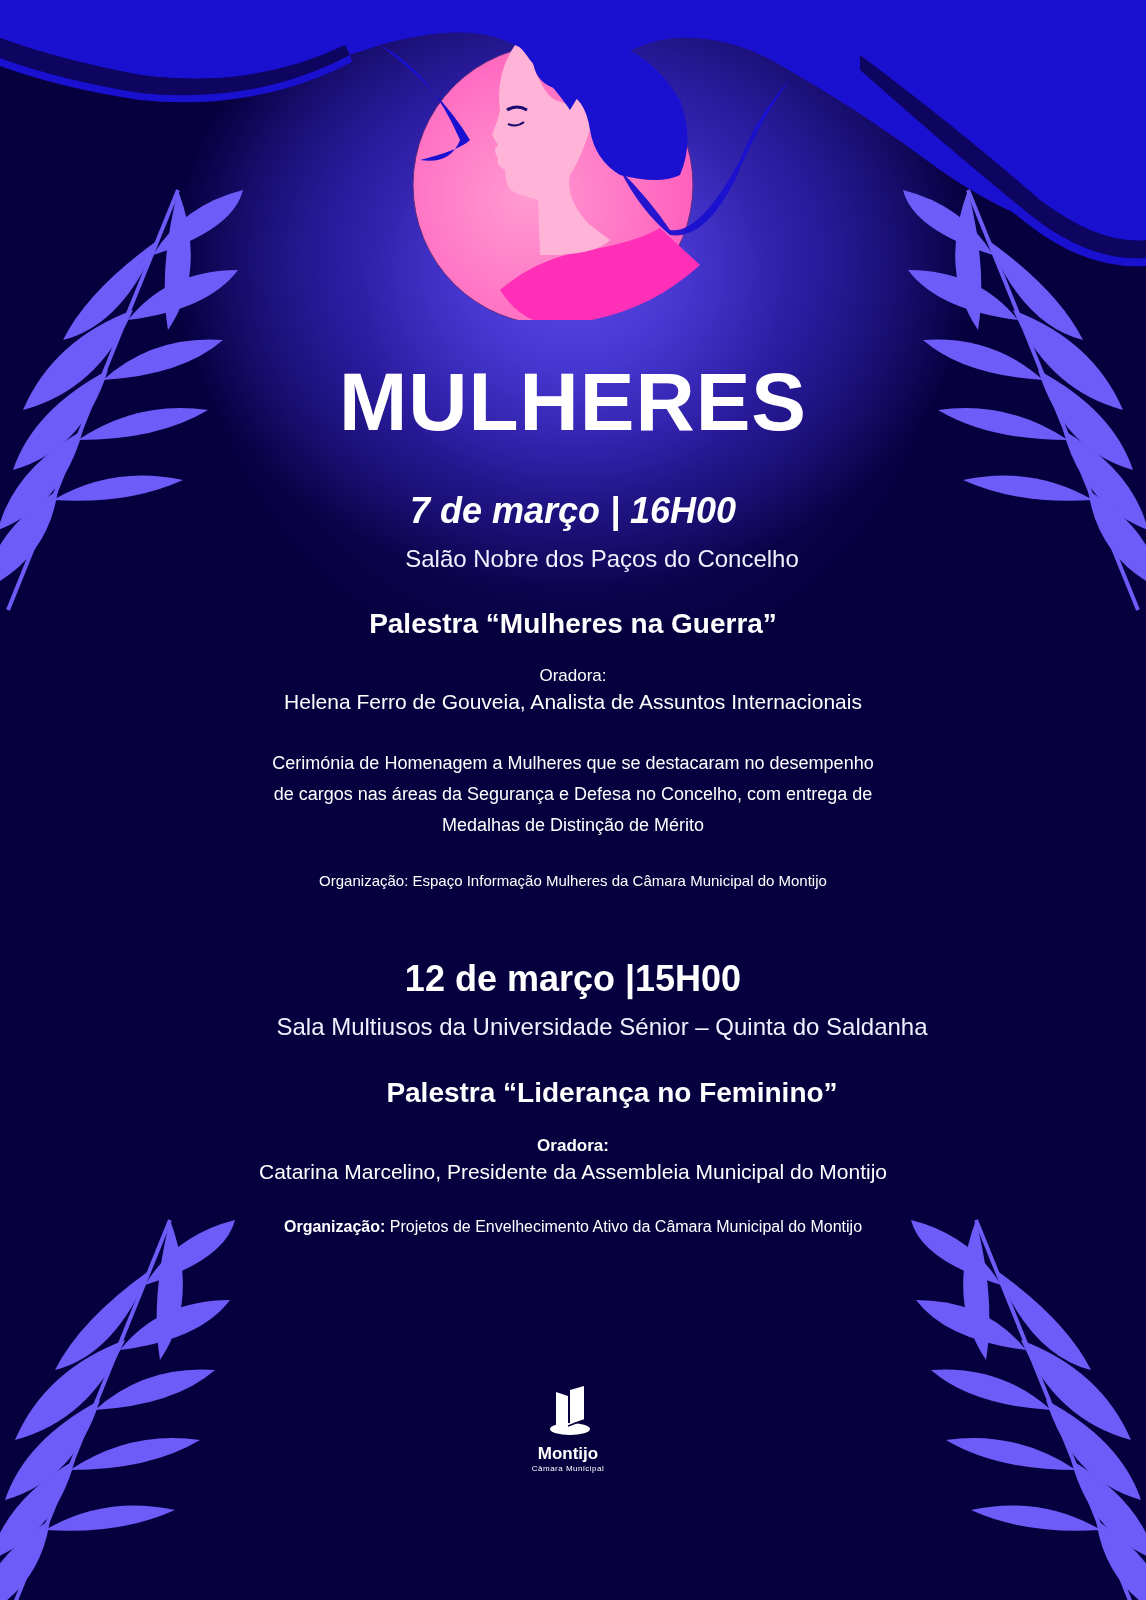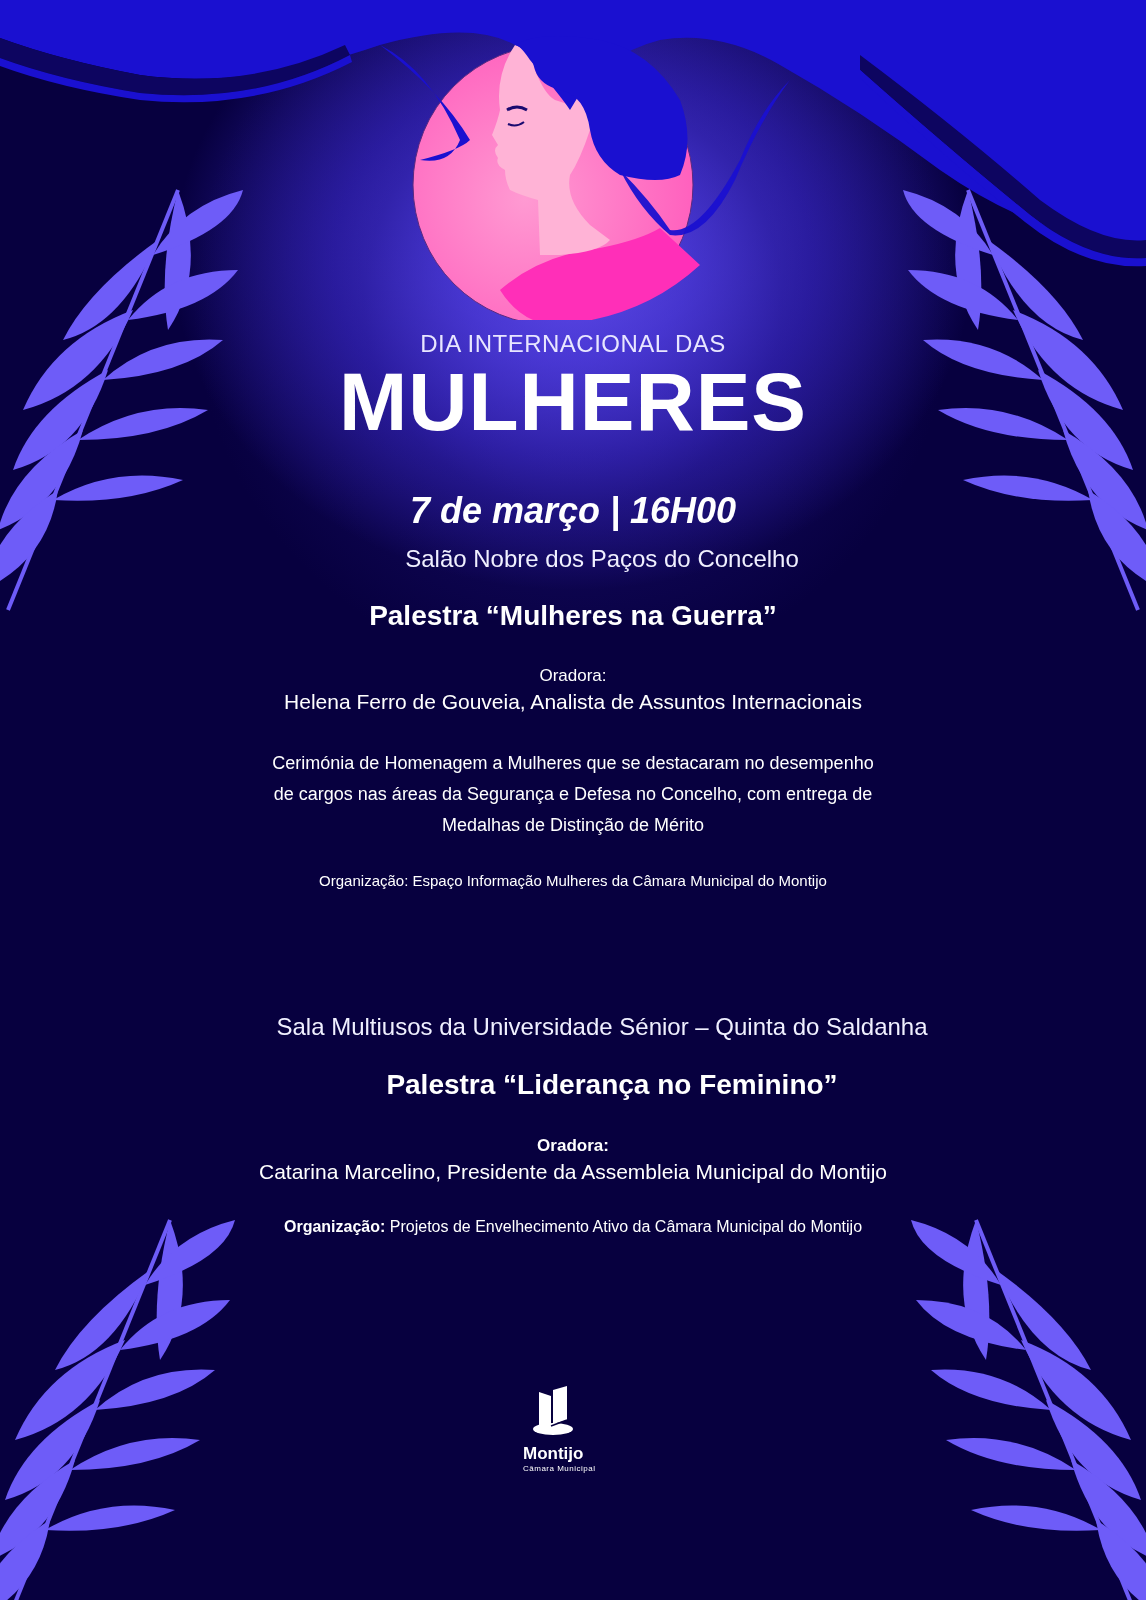--- a/index.html
+++ b/index.html
@@ -9,27 +9,27 @@
       radial-gradient(ellipse 400px 330px at 573px 260px, #6a58f0 0%, #4a3ad8 30%, #2a1ca0 60%, rgba(10,4,70,0) 100%),
       #07003f;}
   .glow2{position:absolute;left:0;top:0;width:1146px;height:620px;
     background:radial-gradient(ellipse 380px 380px at 573px 300px, rgba(80,60,220,0.55) 0%, rgba(40,25,150,0.3) 55%, rgba(7,0,63,0) 100%);}
   svg.abs{position:absolute;left:0;top:0;}
   .center{position:absolute;left:0;width:1146px;text-align:center;}
   .subtitle{top:330px;font-size:24px;letter-spacing:0.5px;color:#e8e6ff;}
   .title{top:355px;font-size:82px;font-weight:bold;letter-spacing:1px;}
   .date{font-size:36px;font-weight:bold;}
   .venue{font-size:24px;color:#f0f0ff;padding-left:29px;}
-  .talk{font-size:28px;font-weight:bold;}
+  .talk{font-size:28px;font-weight:bold;margin-top:8px;}
   .label{font-size:17px;}
   .speaker{font-size:21px;}
   .desc{font-size:18px;line-height:31px;}
   .org{font-size:15px;}
   .org b{font-weight:bold;}
-  .logo{position:absolute;left:523px;top:1382px;width:90px;}
+  .logo{position:absolute;left:523px;top:1382px;width:90px;text-align:center;}
   .logo-name{font-size:17px;font-weight:bold;margin-top:2px;}
   .logo-sub{font-size:8px;letter-spacing:0.5px;margin-top:0;}
 </style>
 </head>
 <body>
 
 <div class="poster">
   <div class="glow2"></div>
 
   <svg class="abs" width="1146" height="320" viewBox="0 0 1146 320">
@@ -89,38 +89,38 @@
         <use href="#branch" transform="translate(1138,610) scale(-1,1)"></use>
       </g>
     <g>
         <use href="#branch" transform="translate(0,1640) scale(1.0)"></use>
       </g>
     <g>
         <use href="#branch" transform="translate(1146,1640) scale(-1,1)"></use>
       </g>
   </svg>
 
-  <div class="center subtitle">DIA INTERNACIONAL DAS</div>
   <div class="center title">MULHERES</div>
 
   <div class="center date" style="top:490px;font-style:italic;">7 de março | 16H00</div>
   <div class="center venue" style="top:545px;">Salão Nobre dos Paços do Concelho</div>
   <div class="center talk" style="top:600px;">Palestra “Mulheres na Guerra”</div>
   <div class="center label" style="top:666px;">Oradora:</div>
   <div class="center speaker" style="top:690px;">Helena Ferro de Gouveia, Analista de Assuntos Internacionais</div>
   <div class="center desc" style="top:748px;">
     <div>Cerimónia de Homenagem a Mulheres que se destacaram no desempenho</div>
     <div>de cargos nas áreas da Segurança e Defesa no Concelho, com entrega de</div>
     <div>Medalhas de Distinção de Mérito</div>
   </div>
   <div class="center org" style="top:872px;">
     <span>Organização:</span>
     <span>Espaço Informação Mulheres da Câmara Municipal do Montijo</span>
   </div>
 
+  <div class="center date" style="top:958px;">12 de março |15H00</div>
   <div class="center venue" style="top:1013px;">Sala Multiusos da Universidade Sénior – Quinta do Saldanha</div>
   <div class="center talk" style="top:1069px;padding-left:39px;">Palestra “Liderança no Feminino”</div>
   <div class="center label" style="top:1136px;font-weight:bold;">Oradora:</div>
   <div class="center org" style="top:1218px;font-size:16px;">
     <b>Organização:</b>
     <span>Projetos de Envelhecimento Ativo da Câmara Municipal do Montijo</span>
   </div>
   <div class="center speaker" style="top:1160px;">Catarina Marcelino, Presidente da Assembleia Municipal do Montijo</div>
 
   <div class="logo">

